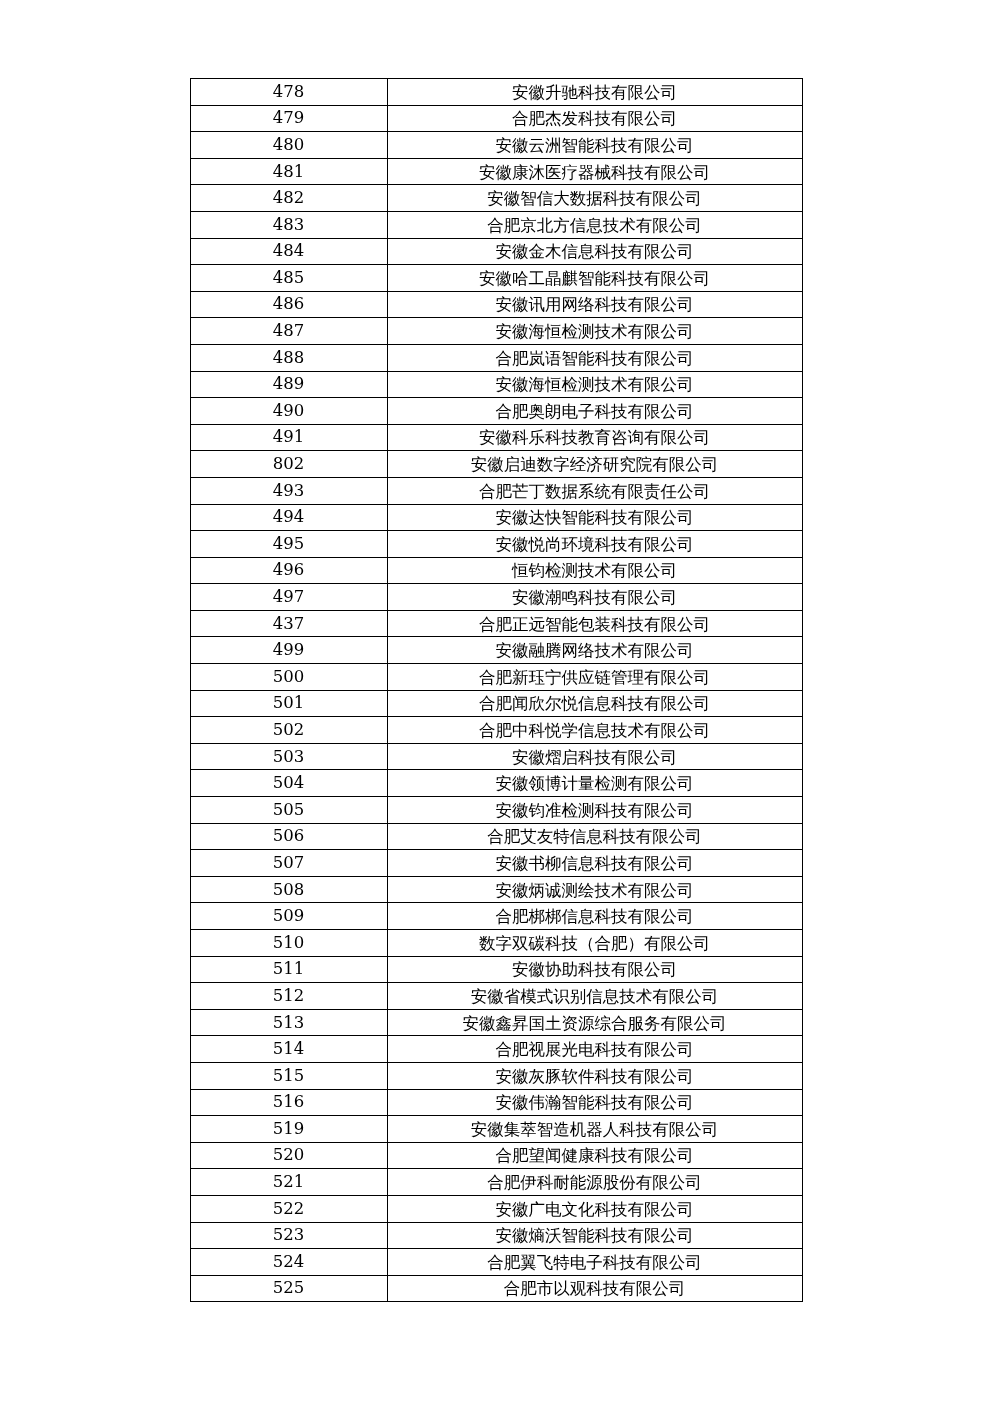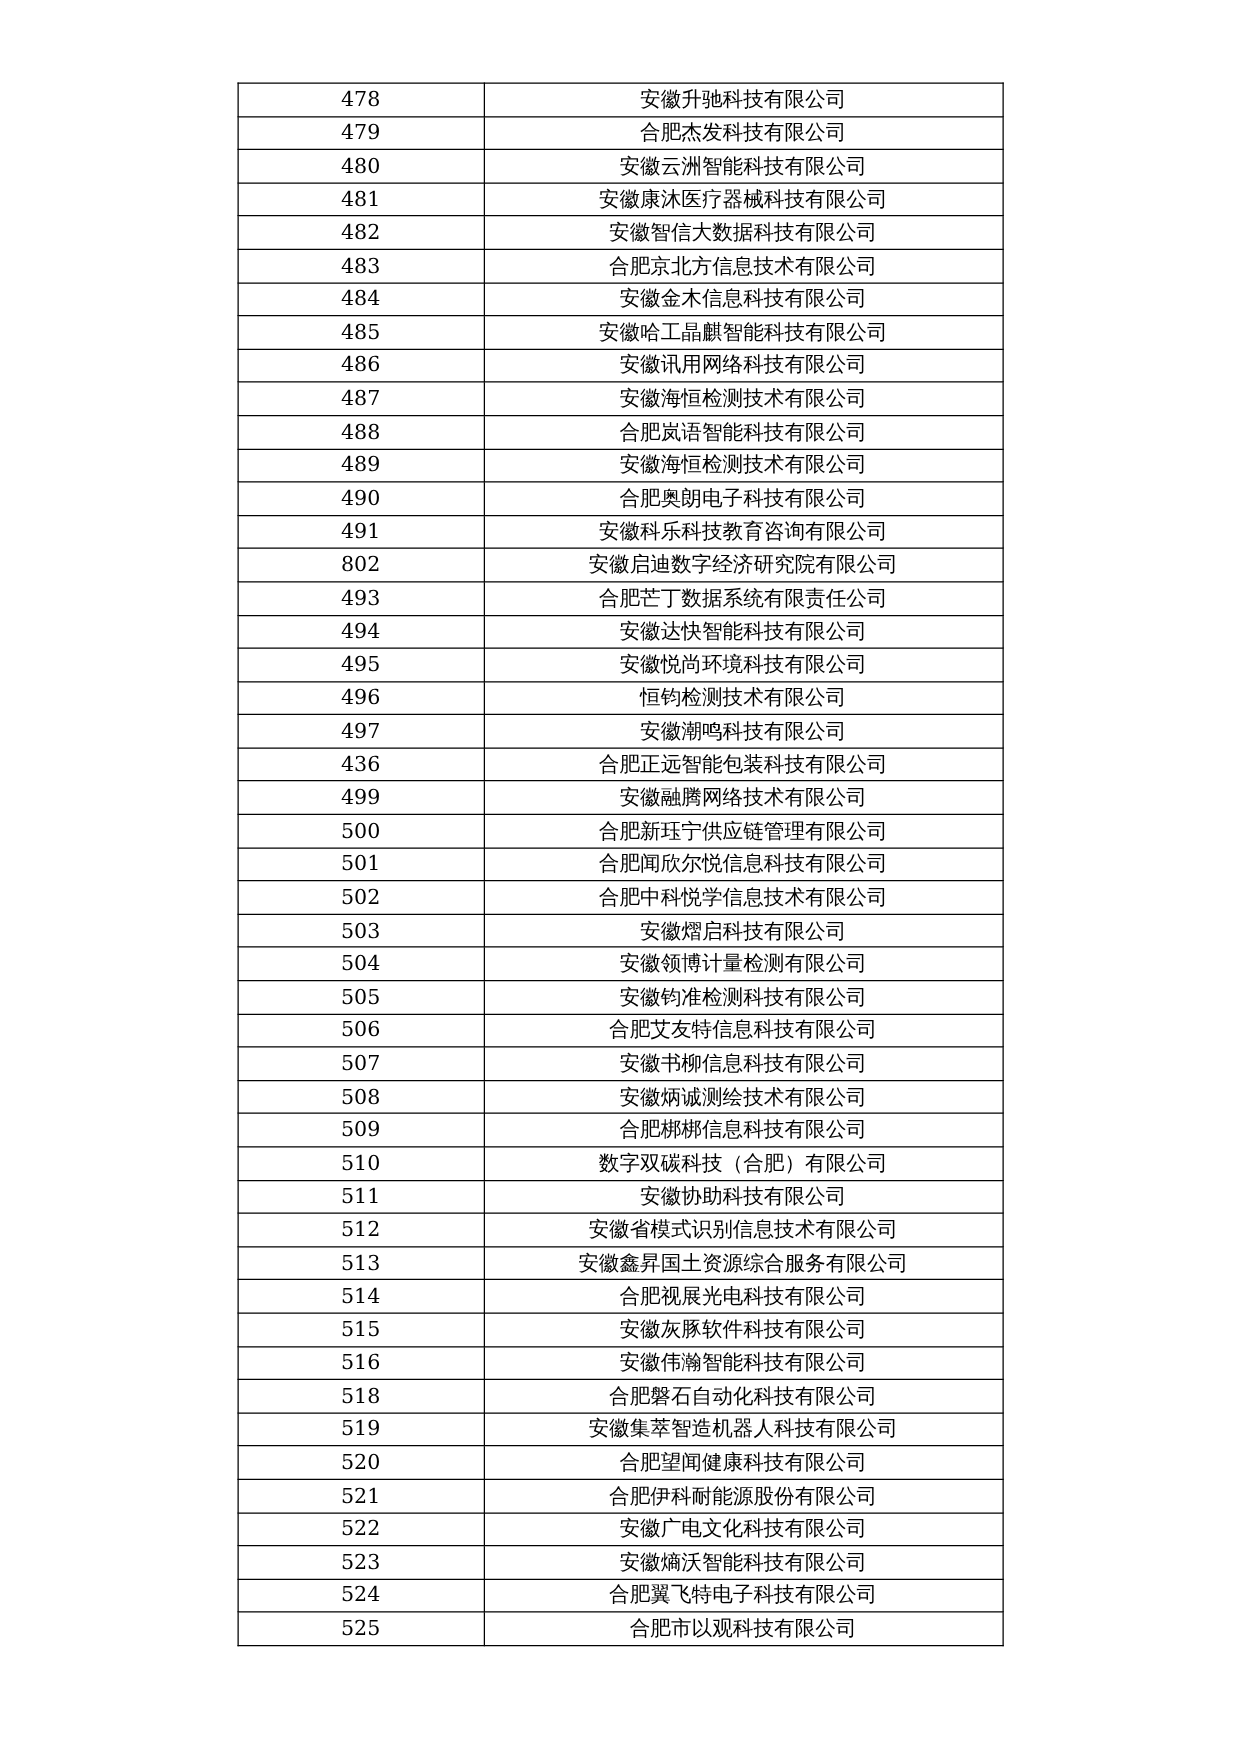--- a/index.html
+++ b/index.html
@@ -15,21 +15,21 @@
   }
   .page {
     position: relative;
     width: 992px;
     height: 1403px;
     box-sizing: border-box;
     padding: 62px 0 0 0;
   }
   table.doc-table {
     border-collapse: collapse;
-    margin: 4px auto;
+    margin: 16px auto;
     width: 612px;
     table-layout: fixed;
   }
   table.doc-table td {
     border: 1px solid #000000;
     height: 25.6px;
     padding: 0;
     text-align: center;
     vertical-align: middle;
     font-size: 16.5px;
@@ -125,21 +125,21 @@
         </tr>
         <tr>
           <td class="col-index">496</td>
           <td class="col-name">恒钧检测技术有限公司</td>
         </tr>
         <tr>
           <td class="col-index">497</td>
           <td class="col-name">安徽潮鸣科技有限公司</td>
         </tr>
         <tr>
-          <td class="col-index">436</td>
+          <td class="col-index">437</td>
           <td class="col-name">合肥正远智能包装科技有限公司</td>
         </tr>
         <tr>
           <td class="col-index">499</td>
           <td class="col-name">安徽融腾网络技术有限公司</td>
         </tr>
         <tr>
           <td class="col-index">500</td>
           <td class="col-name">合肥新珏宁供应链管理有限公司</td>
         </tr>
@@ -199,24 +199,20 @@
           <td class="col-index">514</td>
           <td class="col-name">合肥视展光电科技有限公司</td>
         </tr>
         <tr>
           <td class="col-index">515</td>
           <td class="col-name">安徽灰豚软件科技有限公司</td>
         </tr>
         <tr>
           <td class="col-index">516</td>
           <td class="col-name">安徽伟瀚智能科技有限公司</td>
-        </tr>
-        <tr>
-          <td class="col-index">518</td>
-          <td class="col-name">合肥磐石自动化科技有限公司</td>
         </tr>
         <tr>
           <td class="col-index">519</td>
           <td class="col-name">安徽集萃智造机器人科技有限公司</td>
         </tr>
         <tr>
           <td class="col-index">520</td>
           <td class="col-name">合肥望闻健康科技有限公司</td>
         </tr>
         <tr>

